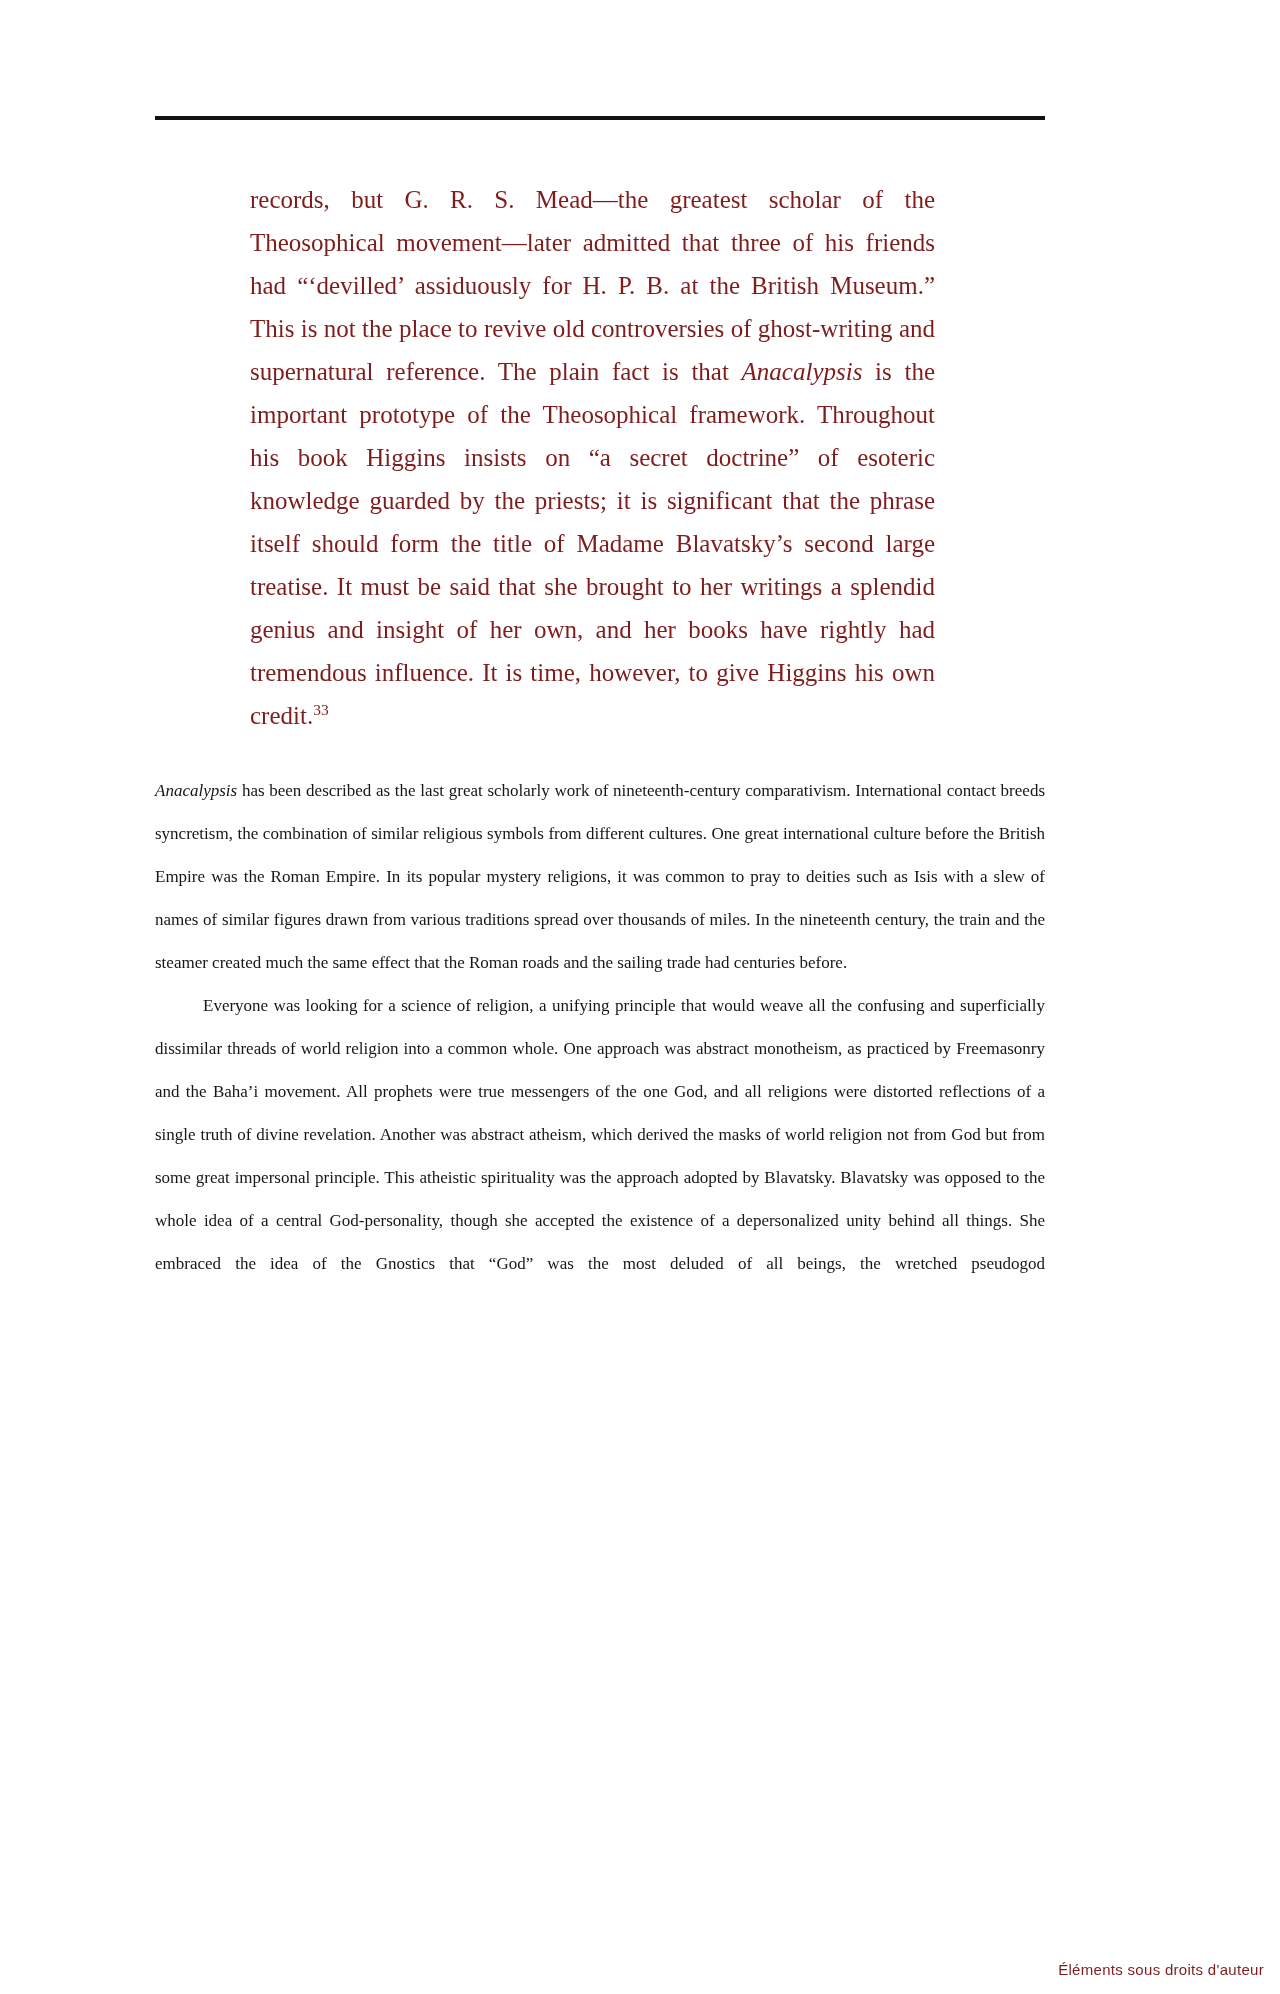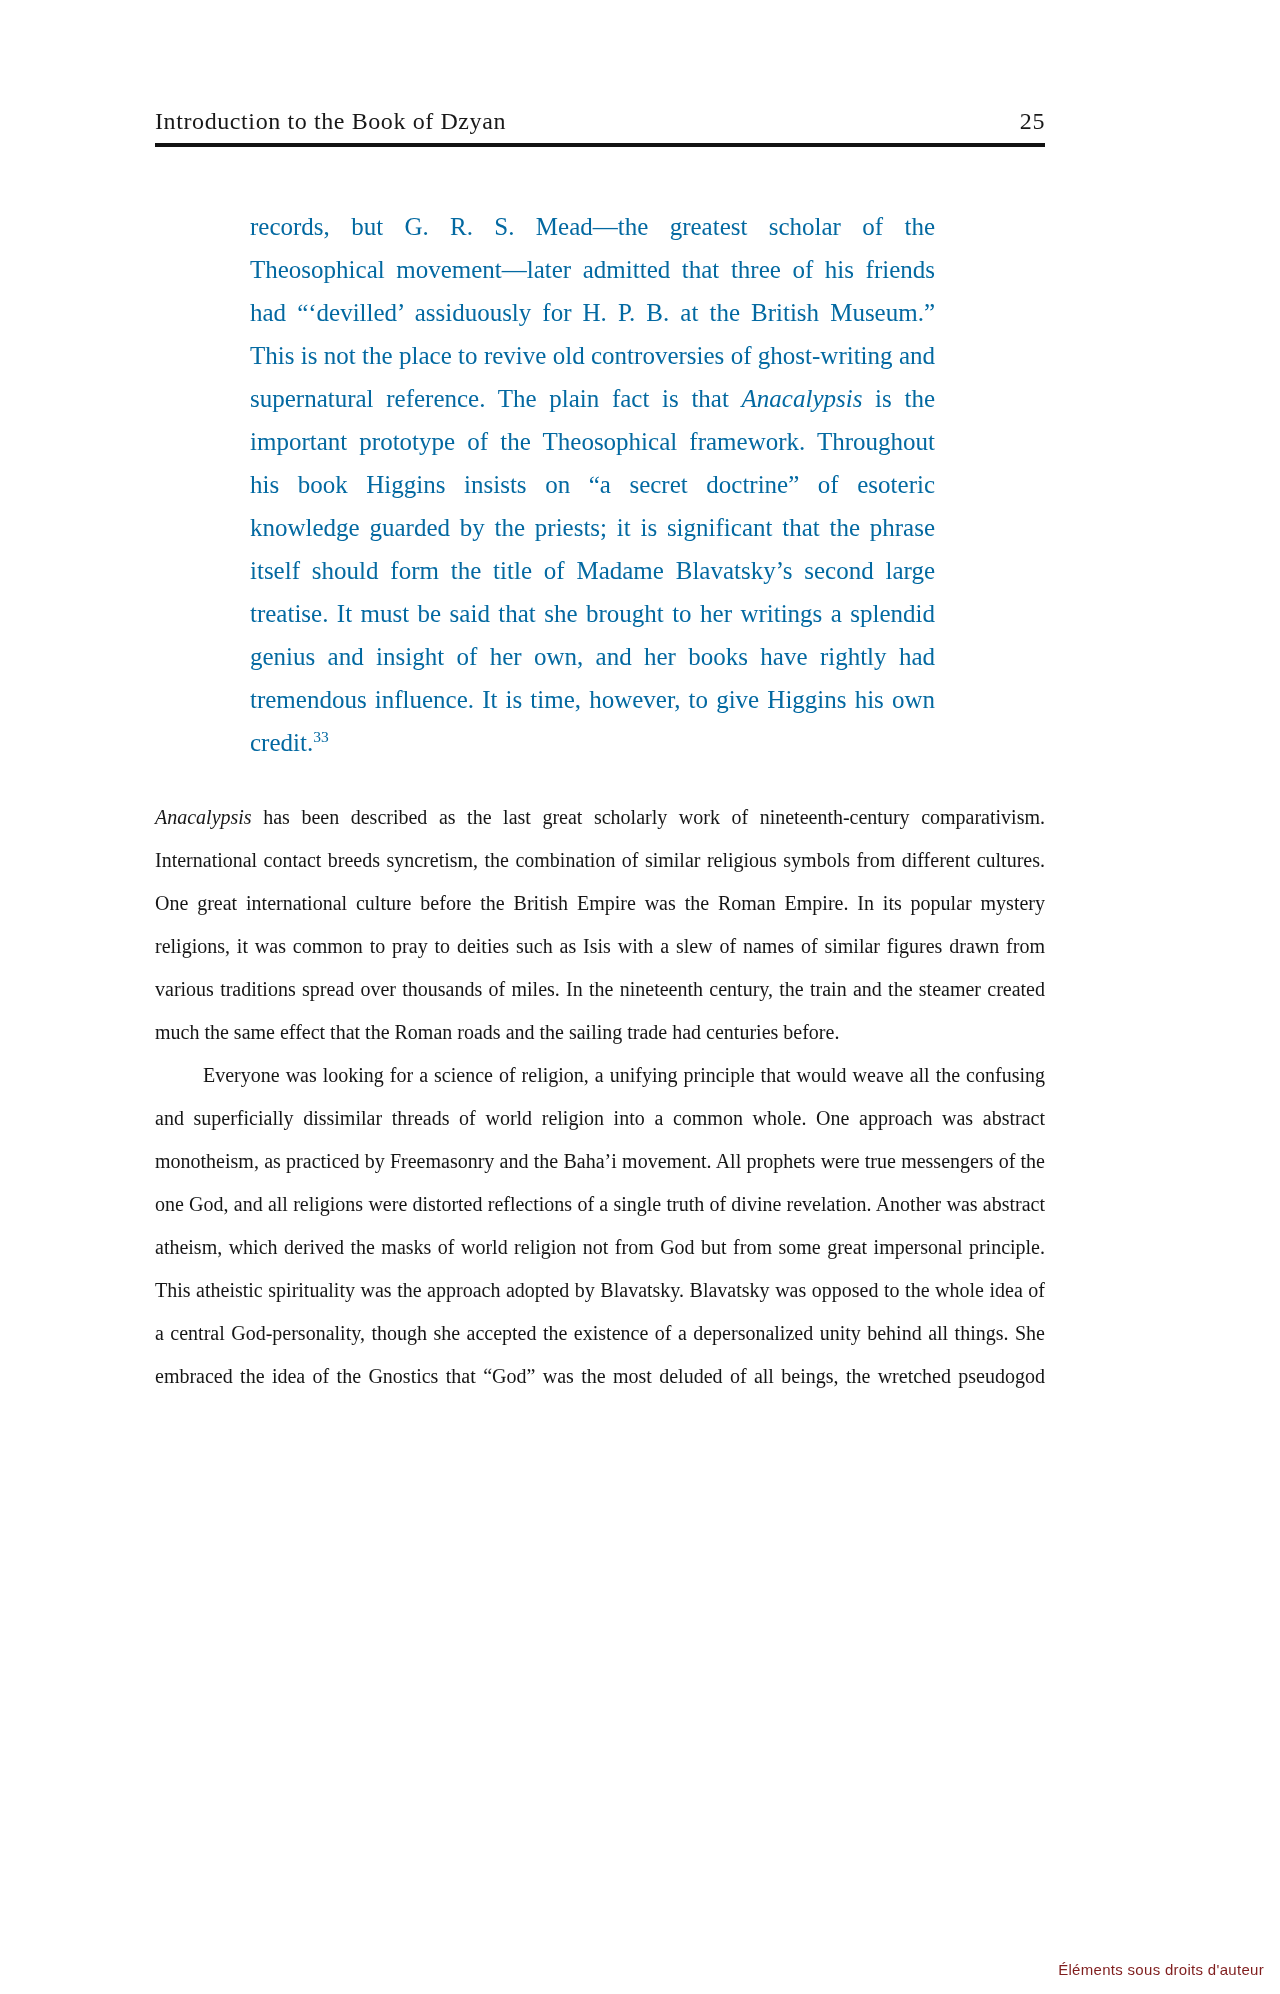--- a/index.html
+++ b/index.html
@@ -34,31 +34,31 @@
   .head-rule {
     border: none;
     border-top: 4px solid #121212;
     margin: 8px 0 0 0;
   }
   .quote {
     margin: 58px 110px 0 95px;
     font-size: 25px;
     line-height: 43px;
     text-align: justify;
-    color: #0369a1;
+    color: #7f1d1d;
   }
   .quote i { font-style: italic; }
   sup {
     font-size: 0.62em;
     vertical-align: super;
     line-height: 0;
   }
   .body-para {
     margin: 0;
-    font-size: 20px;
+    font-size: 17px;
     line-height: 43px;
     text-align: justify;
     color: #161616;
   }
   .body-para.first {
     margin-top: 32px;
   }
   .body-para.indented {
     text-indent: 48px;
   }
@@ -75,24 +75,20 @@
     color: #7f1d1d;
     letter-spacing: 0.3px;
   }
 </style>
 </head>
 <body>
 
 <div class="page">
   <div class="column">
 
-    <div class="running-head">
-      <span>Introduction to the Book of Dzyan</span>
-      <span>25</span>
-    </div>
     <hr class="head-rule">
 
     <div class="quote"><span>records, but G. R. S. Mead—the greatest scholar of the Theosophical movement—later admitted that three of his friends had “‘devilled’ assiduously for H. P. B. at the British Museum.” This is not the place to revive old controversies of ghost-writing and supernatural reference. The plain fact is that </span><i>Anacalypsis</i><span> is the important prototype of the Theosophical framework. Throughout his book Higgins insists on “a secret doctrine” of esoteric knowledge guarded by the priests; it is significant that the phrase itself should form the title of Madame Blavatsky’s second large treatise. It must be said that she brought to her writings a splendid genius and insight of her own, and her books have rightly had tremendous influence. It is time, however, to give Higgins his own credit.</span><sup>33</sup></div>
 
     <p class="body-para first"><i>Anacalypsis</i><span> has been described as the last great scholarly work of nineteenth-century comparativism. International contact breeds syncretism, the combination of similar religious symbols from different cultures. One great international culture before the British Empire was the Roman Empire. In its popular mystery religions, it was common to pray to deities such as Isis with a slew of names of similar figures drawn from various traditions spread over thousands of miles. In the nineteenth century, the train and the steamer created much the same effect that the Roman roads and the sailing trade had centuries before.</span></p>
 
     <p class="body-para indented justify-last"><span>Everyone was looking for a science of religion, a unifying principle that would weave all the confusing and superficially dissimilar threads of world religion into a common whole. One approach was abstract monotheism, as practiced by Freemasonry and the Baha’i movement. All prophets were true messengers of the one God, and all religions were distorted reflections of a single truth of divine revelation. Another was abstract atheism, which derived the masks of world religion not from God but from some great impersonal principle. This atheistic spirituality was the approach adopted by Blavatsky. Blavatsky was opposed to the whole idea of a central God-personality, though she accepted the existence of a depersonalized unity behind all things. She embraced the idea of the Gnostics that “God” was the most deluded of all beings, the wretched pseudogod</span></p>
 
   </div>
 

